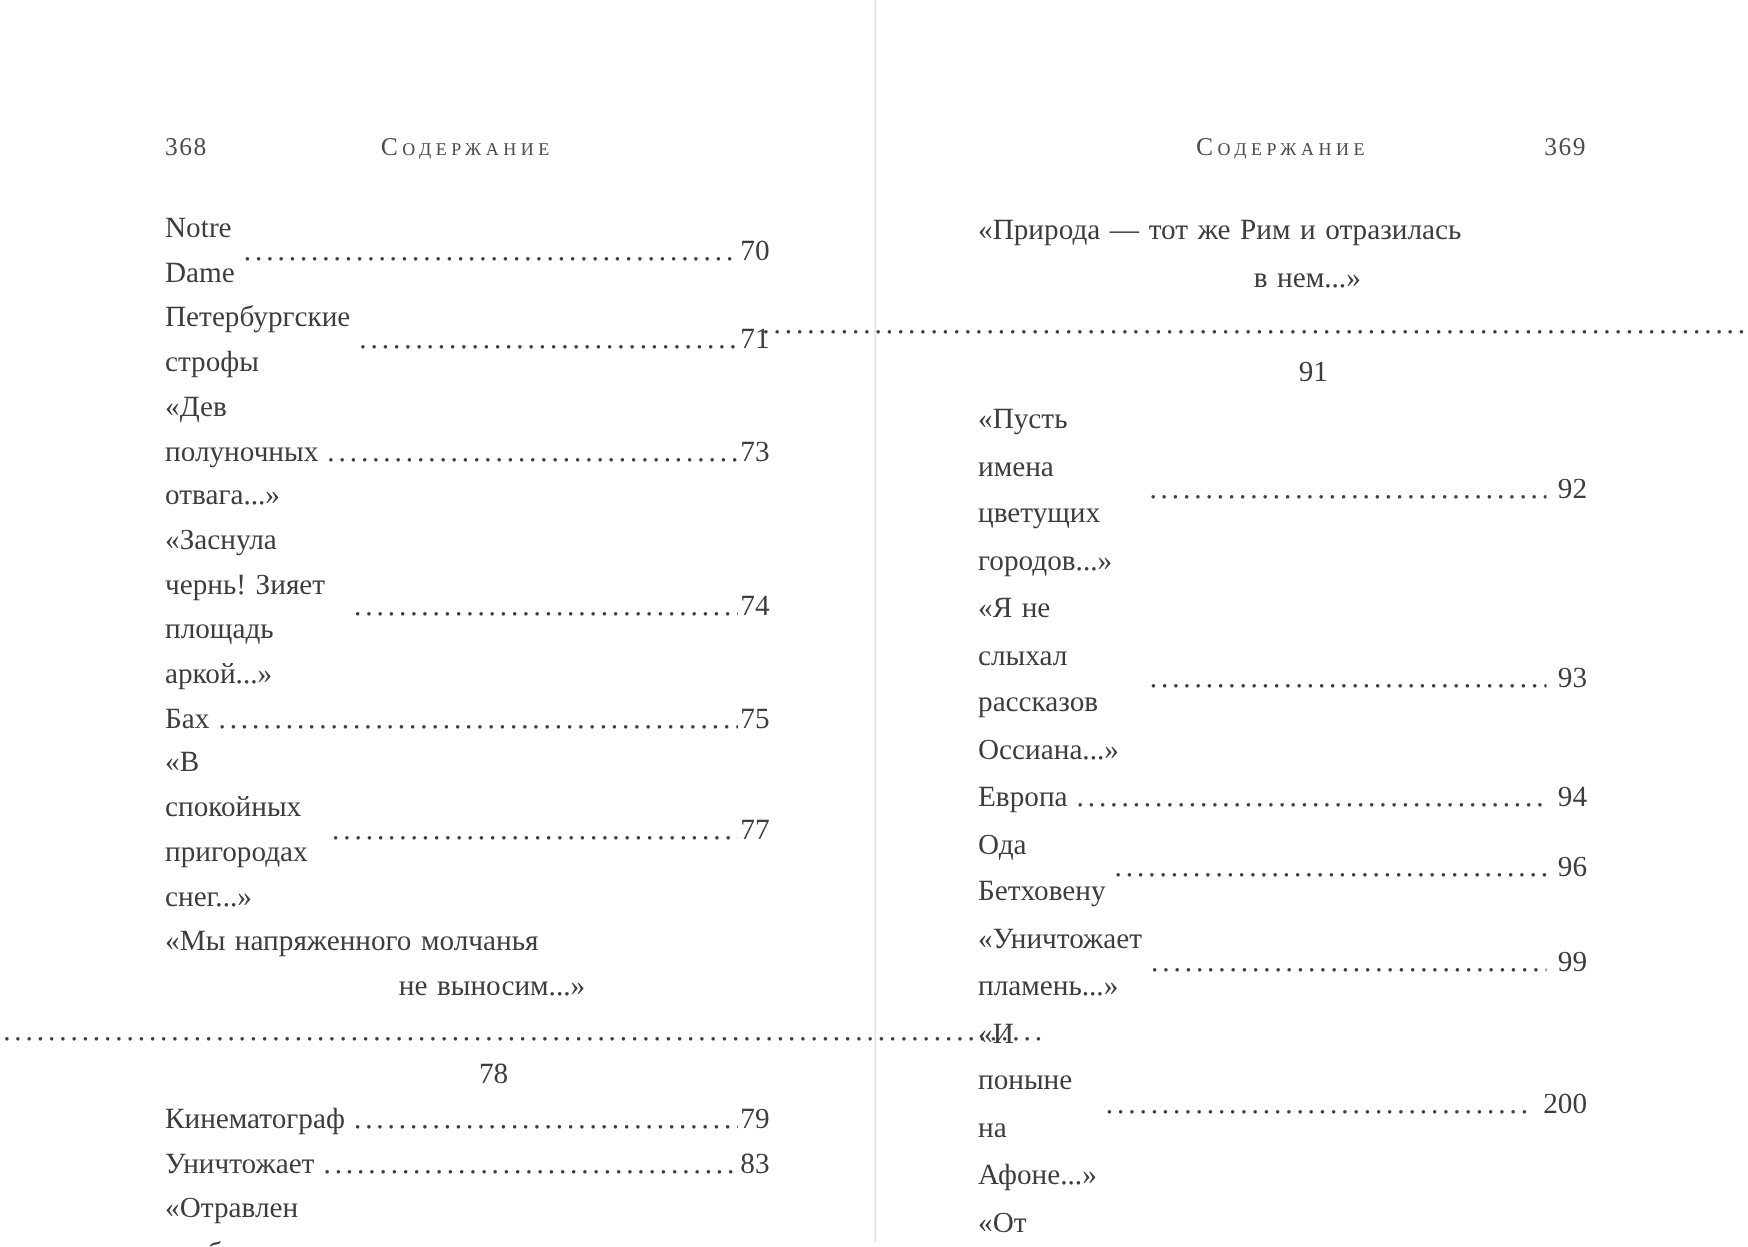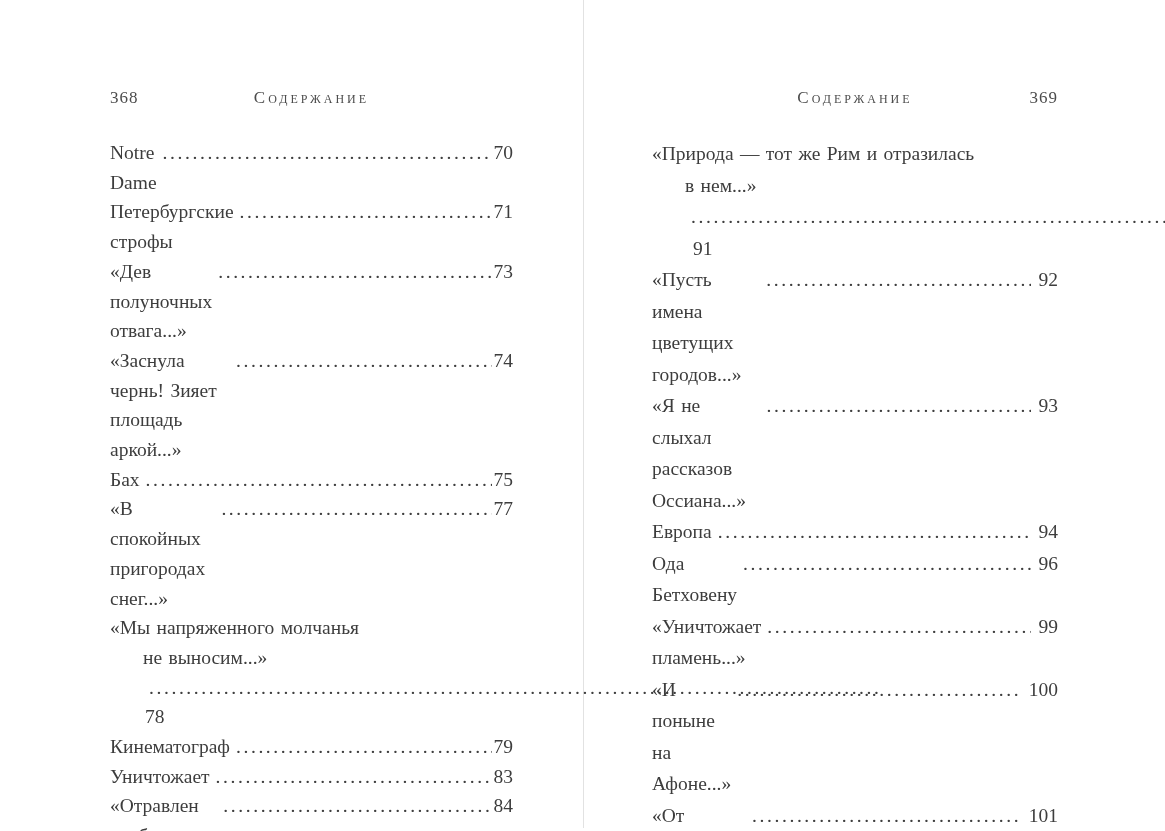--- a/index.html
+++ b/index.html
@@ -55,21 +55,21 @@
   .toc {
     margin-top: 28px;
     font-size: 19.5px;
   }
   .page-left  .toc { line-height: 29.7px; }
   .page-right .toc { line-height: 31.5px; }
 
   .entry { word-spacing: 1.5px; }
   .wline {
     display: flex;
-    align-items: flex-start;
+    align-items: center;
   }
   .entry.wrapped .wline { padding-left: 33px; flex-direction: column; }
   .dots {
     flex: 1 1 auto;
     overflow: hidden;
     white-space: nowrap;
     margin-left: 6px;
     color: #3f3f3f;
   }
   .dots::after {
@@ -210,21 +210,21 @@
         <div class="wline">
           <span class="wtitle">«Уничтожает пламень...»</span>
           <span class="dots"></span>
           <span class="pg">99</span>
         </div>
       </div>
       <div class="entry">
         <div class="wline">
           <span class="wtitle">«И поныне на Афоне...»</span>
           <span class="dots"></span>
-          <span class="pg">100</span>
+          <span class="pg">200</span>
         </div>
       </div>
       <div class="entry">
         <div class="wline">
           <span class="wtitle">«От вторника и до субботы...»</span>
           <span class="dots"></span>
           <span class="pg">101</span>
         </div>
       </div>
     </div>

